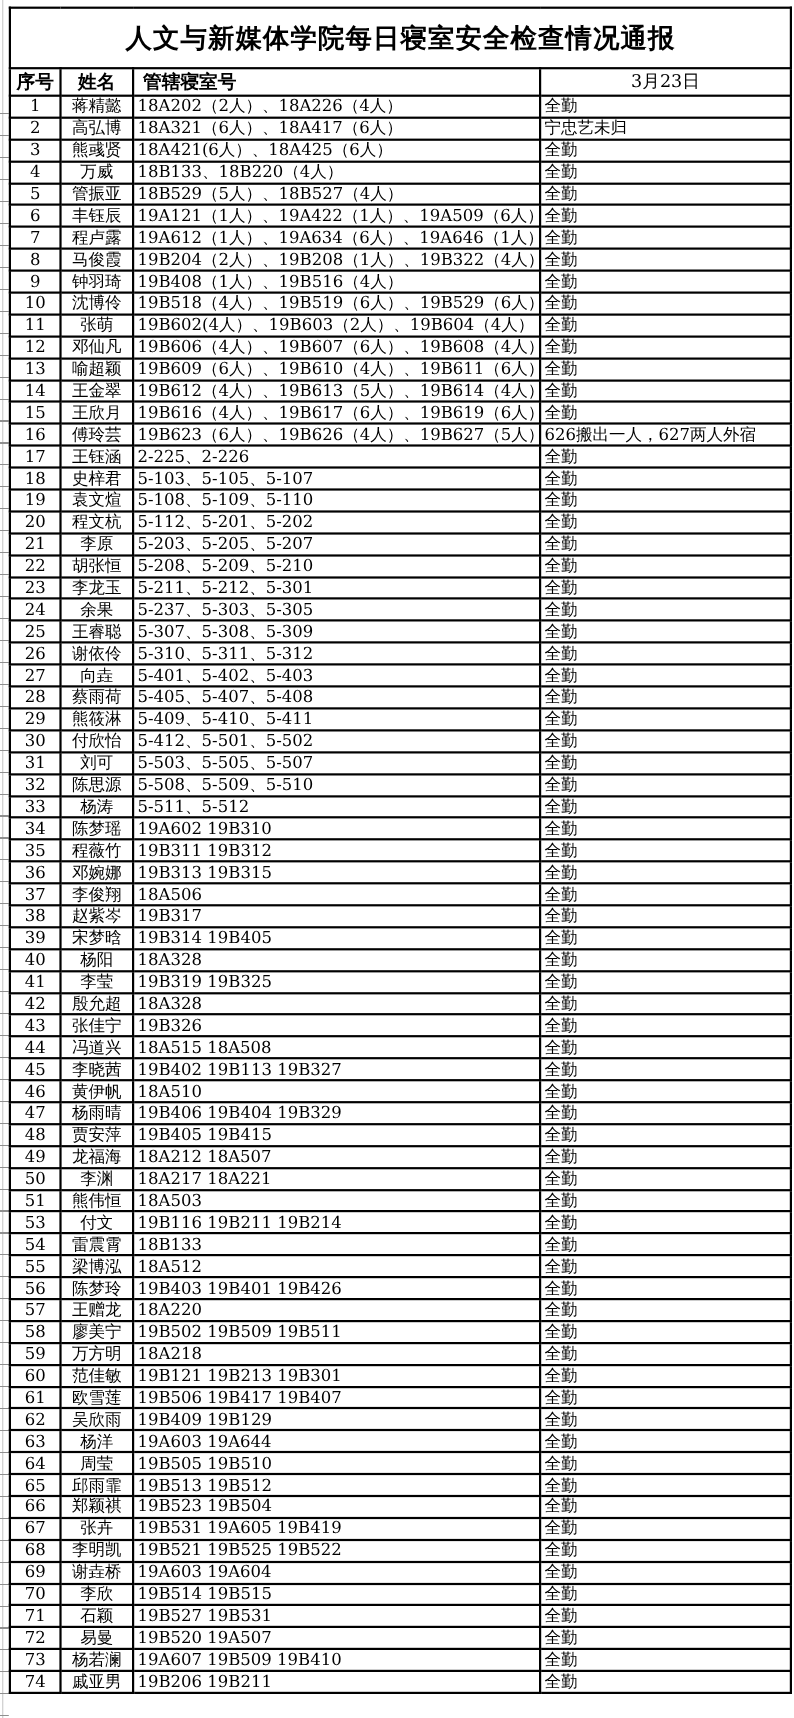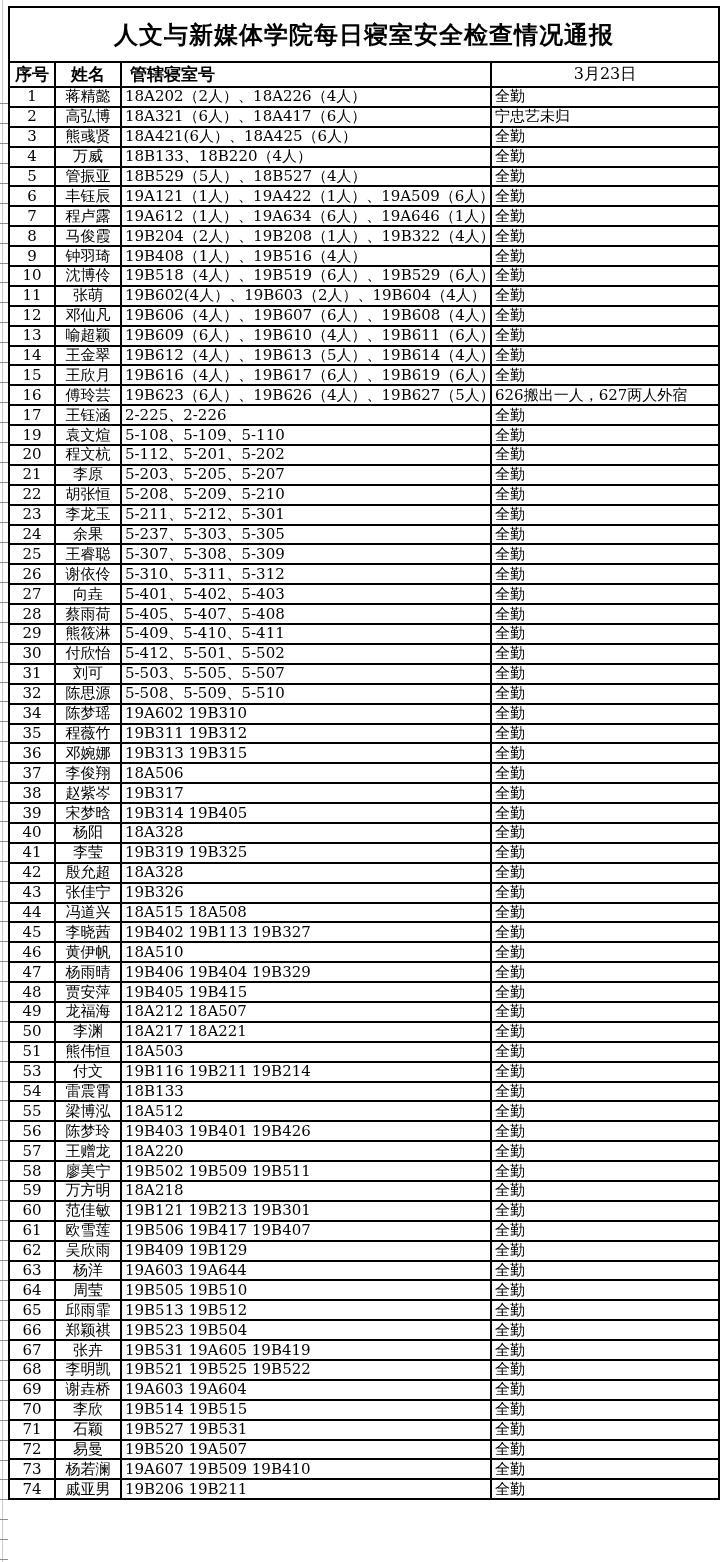--- a/index.html
+++ b/index.html
@@ -168,20 +168,26 @@
         <td class="c2">19B623（6人）、19B626（4人）、19B627（5人）</td>
         <td class="c3">626搬出一人，627两人外宿</td>
       </tr>
       <tr>
         <td class="c0">17</td>
         <td class="c1">王钰涵</td>
         <td class="c2">2-225、2-226</td>
         <td class="c3">全勤</td>
       </tr>
       <tr>
+        <td class="c0">18</td>
+        <td class="c1">史梓君</td>
+        <td class="c2">5-103、5-105、5-107</td>
+        <td class="c3">全勤</td>
+      </tr>
+      <tr>
         <td class="c0">19</td>
         <td class="c1">袁文煊</td>
         <td class="c2">5-108、5-109、5-110</td>
         <td class="c3">全勤</td>
       </tr>
       <tr>
         <td class="c0">20</td>
         <td class="c1">程文杭</td>
         <td class="c2">5-112、5-201、5-202</td>
         <td class="c3">全勤</td>
@@ -249,20 +255,26 @@
       <tr>
         <td class="c0">31</td>
         <td class="c1">刘可</td>
         <td class="c2">5-503、5-505、5-507</td>
         <td class="c3">全勤</td>
       </tr>
       <tr>
         <td class="c0">32</td>
         <td class="c1">陈思源</td>
         <td class="c2">5-508、5-509、5-510</td>
+        <td class="c3">全勤</td>
+      </tr>
+      <tr>
+        <td class="c0">33</td>
+        <td class="c1">杨涛</td>
+        <td class="c2">5-511、5-512</td>
         <td class="c3">全勤</td>
       </tr>
       <tr>
         <td class="c0">34</td>
         <td class="c1">陈梦瑶</td>
         <td class="c2">19A602 19B310</td>
         <td class="c3">全勤</td>
       </tr>
       <tr>
         <td class="c0">35</td>

